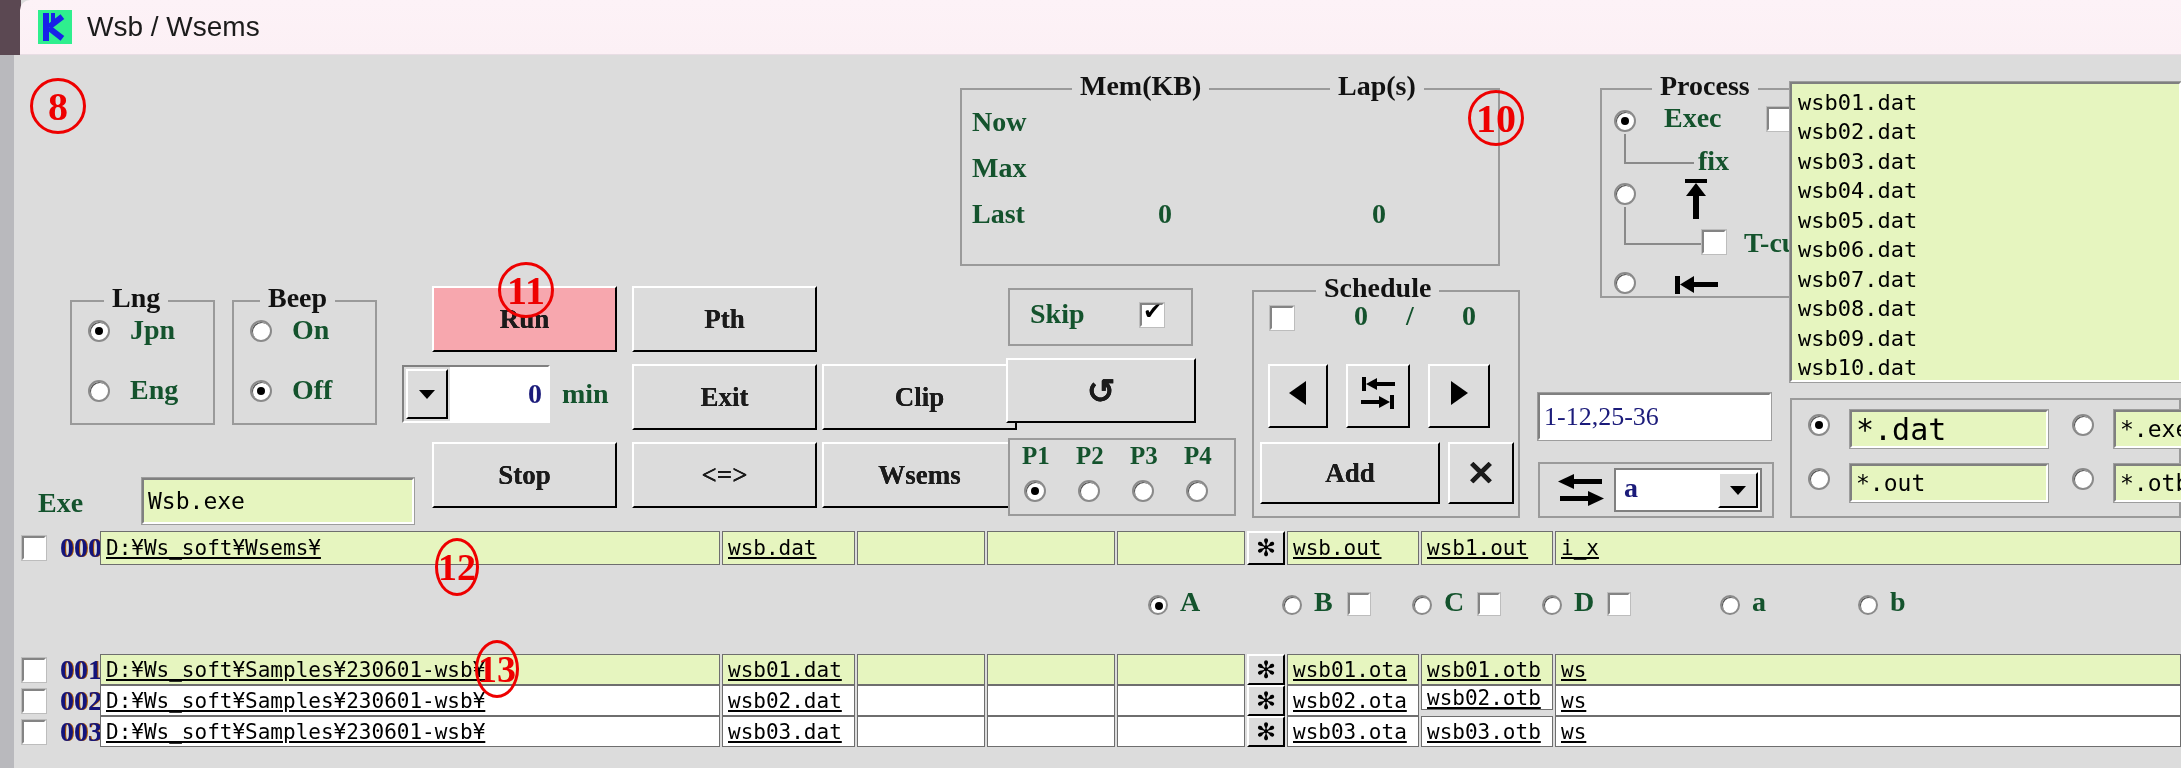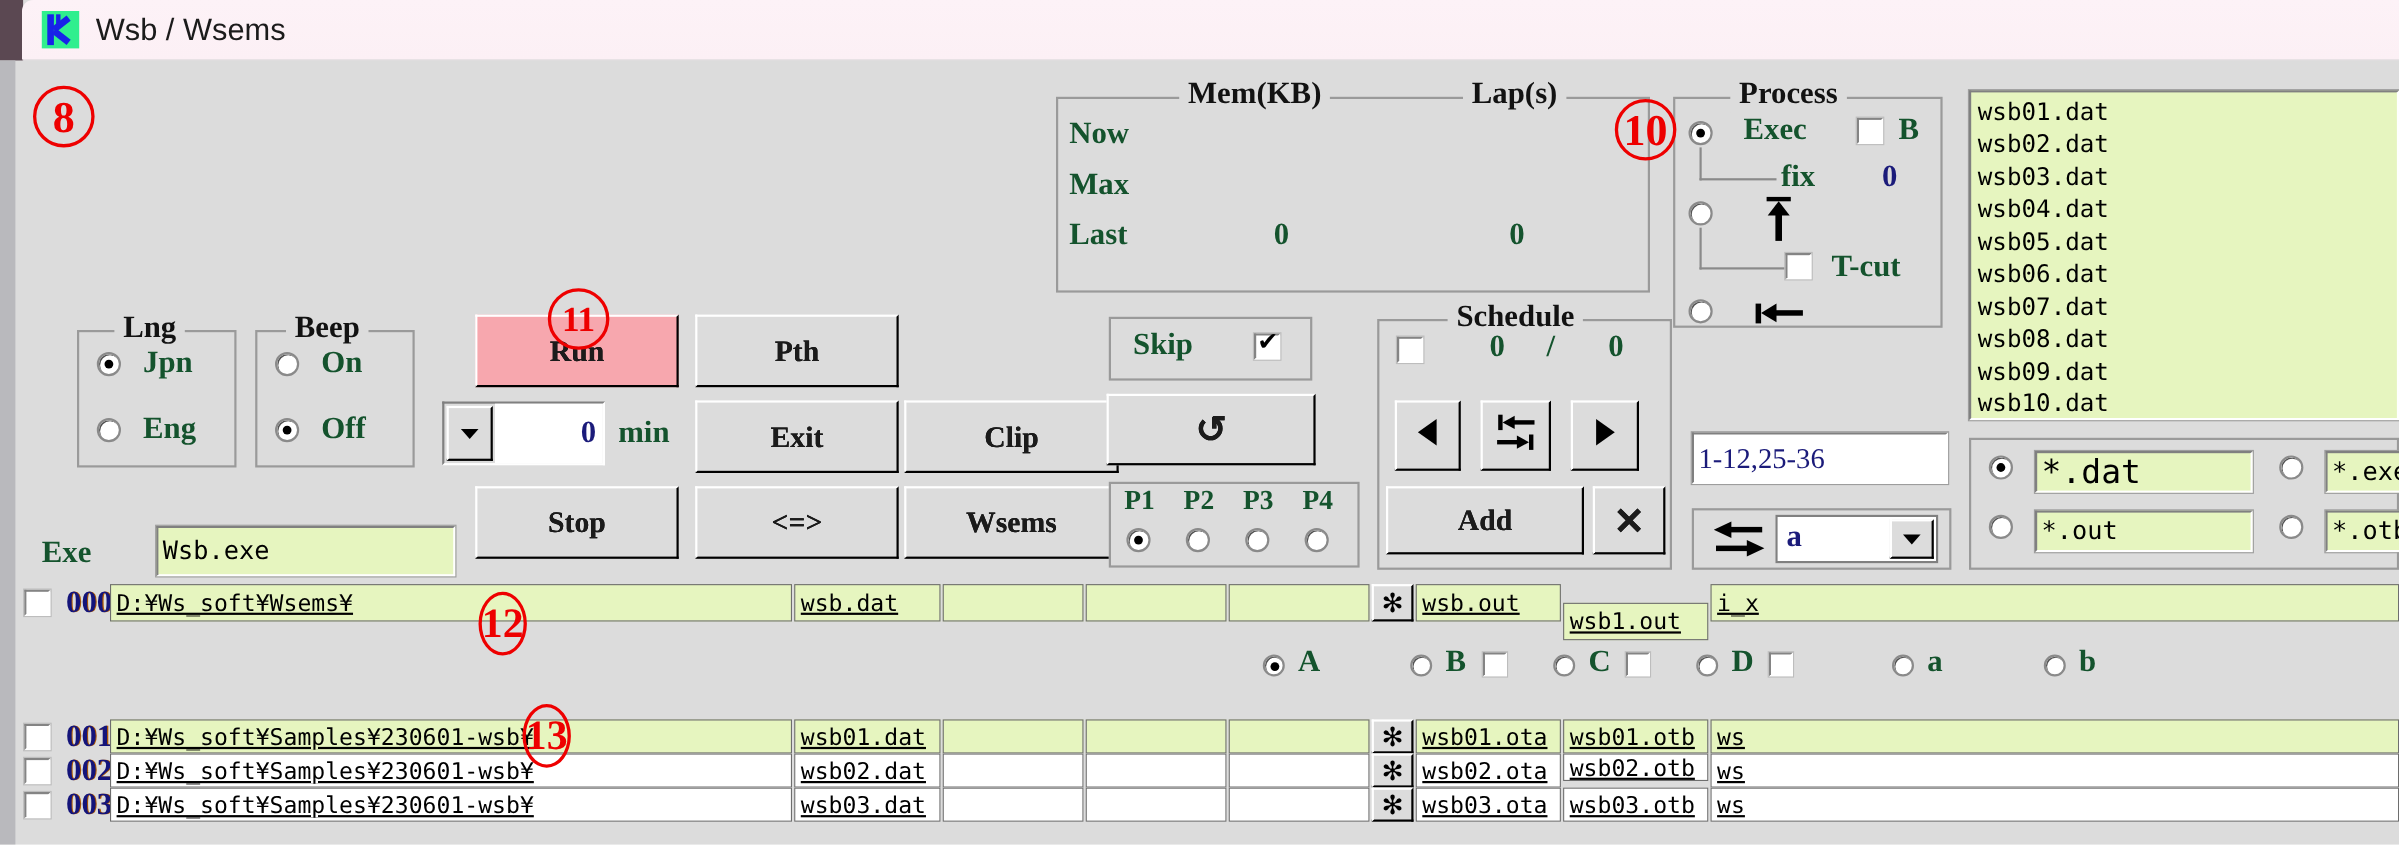--- a/index.html
+++ b/index.html
@@ -207,21 +207,21 @@
 
     <span class="lbl" style="left:196px; top:16px;"></span>
     <span class="lbl" style="left:196px; top:62px;"></span>
     <span class="lbl" style="left:196px; top:108px;">0</span>
 
     <span class="lbl" style="left:410px; top:16px;"></span>
     <span class="lbl" style="left:410px; top:62px;"></span>
     <span class="lbl" style="left:410px; top:108px;">0</span>
   </div>
 
-  <div class="grp" style="left:1521px; top:88px; width:245px; height:210px;">
+  <div class="grp" style="left:1600px; top:88px; width:245px; height:210px;">
     <span class="grp-title" style="left:50px;">Process</span>
 
     <span class="radio on" style="left:12px; top:20px;"></span>
     <span class="lbl" style="left:62px; top:12px;">Exec</span>
     <span class="chk" style="left:165px; top:17px;"></span>
     <span class="lbl" style="left:203px; top:12px;">B</span>
 
     <span style="position:absolute; left:22px; top:44px; width:2px; height:30px; background:#8a8a8a;"></span>
     <span style="position:absolute; left:22px; top:72px; width:70px; height:2px; background:#8a8a8a;"></span>
     <span class="lbl" style="left:96px; top:55px;">fix</span>
@@ -415,21 +415,21 @@
   <div id="table-area">
       <span class="chk" style="left: 22px; top: 536px;"></span>
       <span class="rowno" style="left: 60px; top: 532px;">000</span>
       <div class="cell" style="left: 100px; top: 531px; width: 620px; height: 34px;">D:¥Ws_soft¥Wsems¥</div>
       <div class="cell" style="left: 722px; top: 531px; width: 133px; height: 34px;">wsb.dat</div>
       <div class="cell" style="left: 857px; top: 531px; width: 128px; height: 34px;"></div>
       <div class="cell" style="left: 987px; top: 531px; width: 128px; height: 34px;"></div>
       <div class="cell" style="left: 1117px; top: 531px; width: 128px; height: 34px;"></div>
       <span class="starbtn" style="left: 1247px; top: 531px; width: 38px; height: 34px;">✻</span>
       <div class="cell" style="left: 1287px; top: 531px; width: 132px; height: 34px;">wsb.out</div>
-      <div class="cell" style="left: 1421px; top: 531px; width: 132px; height: 34px; margin-top: 17px;">wsb1.out</div>
+      <div class="cell" style="left: 1421px; top: 531px; width: 132px; height: 34px;">wsb1.out</div>
       <div class="cell" style="left: 1555px; top: 531px; width: 626px; height: 34px;">i_x</div>
       <span class="chk" style="left: 22px; top: 657.5px;"></span>
       <span class="rowno" style="left: 60px; top: 653.5px;">001</span>
       <div class="cell" style="left: 100px; top: 654px; width: 620px; height: 31px;">D:¥Ws_soft¥Samples¥230601-wsb¥</div>
       <div class="cell" style="left: 722px; top: 654px; width: 133px; height: 31px;">wsb01.dat</div>
       <div class="cell" style="left: 857px; top: 654px; width: 128px; height: 31px;"></div>
       <div class="cell" style="left: 987px; top: 654px; width: 128px; height: 31px;"></div>
       <div class="cell" style="left: 1117px; top: 654px; width: 128px; height: 31px;"></div>
       <span class="starbtn" style="left: 1247px; top: 654px; width: 38px; height: 31px;">✻</span>
       <div class="cell" style="left: 1287px; top: 654px; width: 132px; height: 31px;">wsb01.ota</div>
@@ -470,18 +470,18 @@
       <span class="chk" style="left: 1608px; top: 593px; width: 22px; height: 22px;"></span>
       <span class="radio" style="left: 1720px; top: 595px; width: 20px; height: 20px;"></span>
       <span class="lbl" style="left: 1752px; top: 586px;">a</span>
       <span class="radio" style="left: 1858px; top: 595px; width: 20px; height: 20px;"></span>
       <span class="lbl" style="left: 1890px; top: 586px;">b</span>
     </div>
 
   <div id="annotations">
       <div class="anno" style="left: 30px; top: 78px; width: 56px; height: 56px; font-size: 40px;">8</div>
       <div class="anno" style="left: 1468px; top: 90px; width: 56px; height: 56px; font-size: 40px;">10</div>
-      <div class="anno" style="left: 498px; top: 262px; width: 56px; height: 56px; font-size: 32px;">11</div>
+      <div class="anno" style="left: 498px; top: 262px; width: 56px; height: 56px; font-size: 40px;">11</div>
       <div class="anno" style="left: 435px; top: 538px; width: 44px; height: 58px; font-size: 38px;">12</div>
       <div class="anno" style="left: 475px; top: 640px; width: 44px; height: 58px; font-size: 38px;">13</div>
     </div>
 
 </div>
 
 </body></html>

